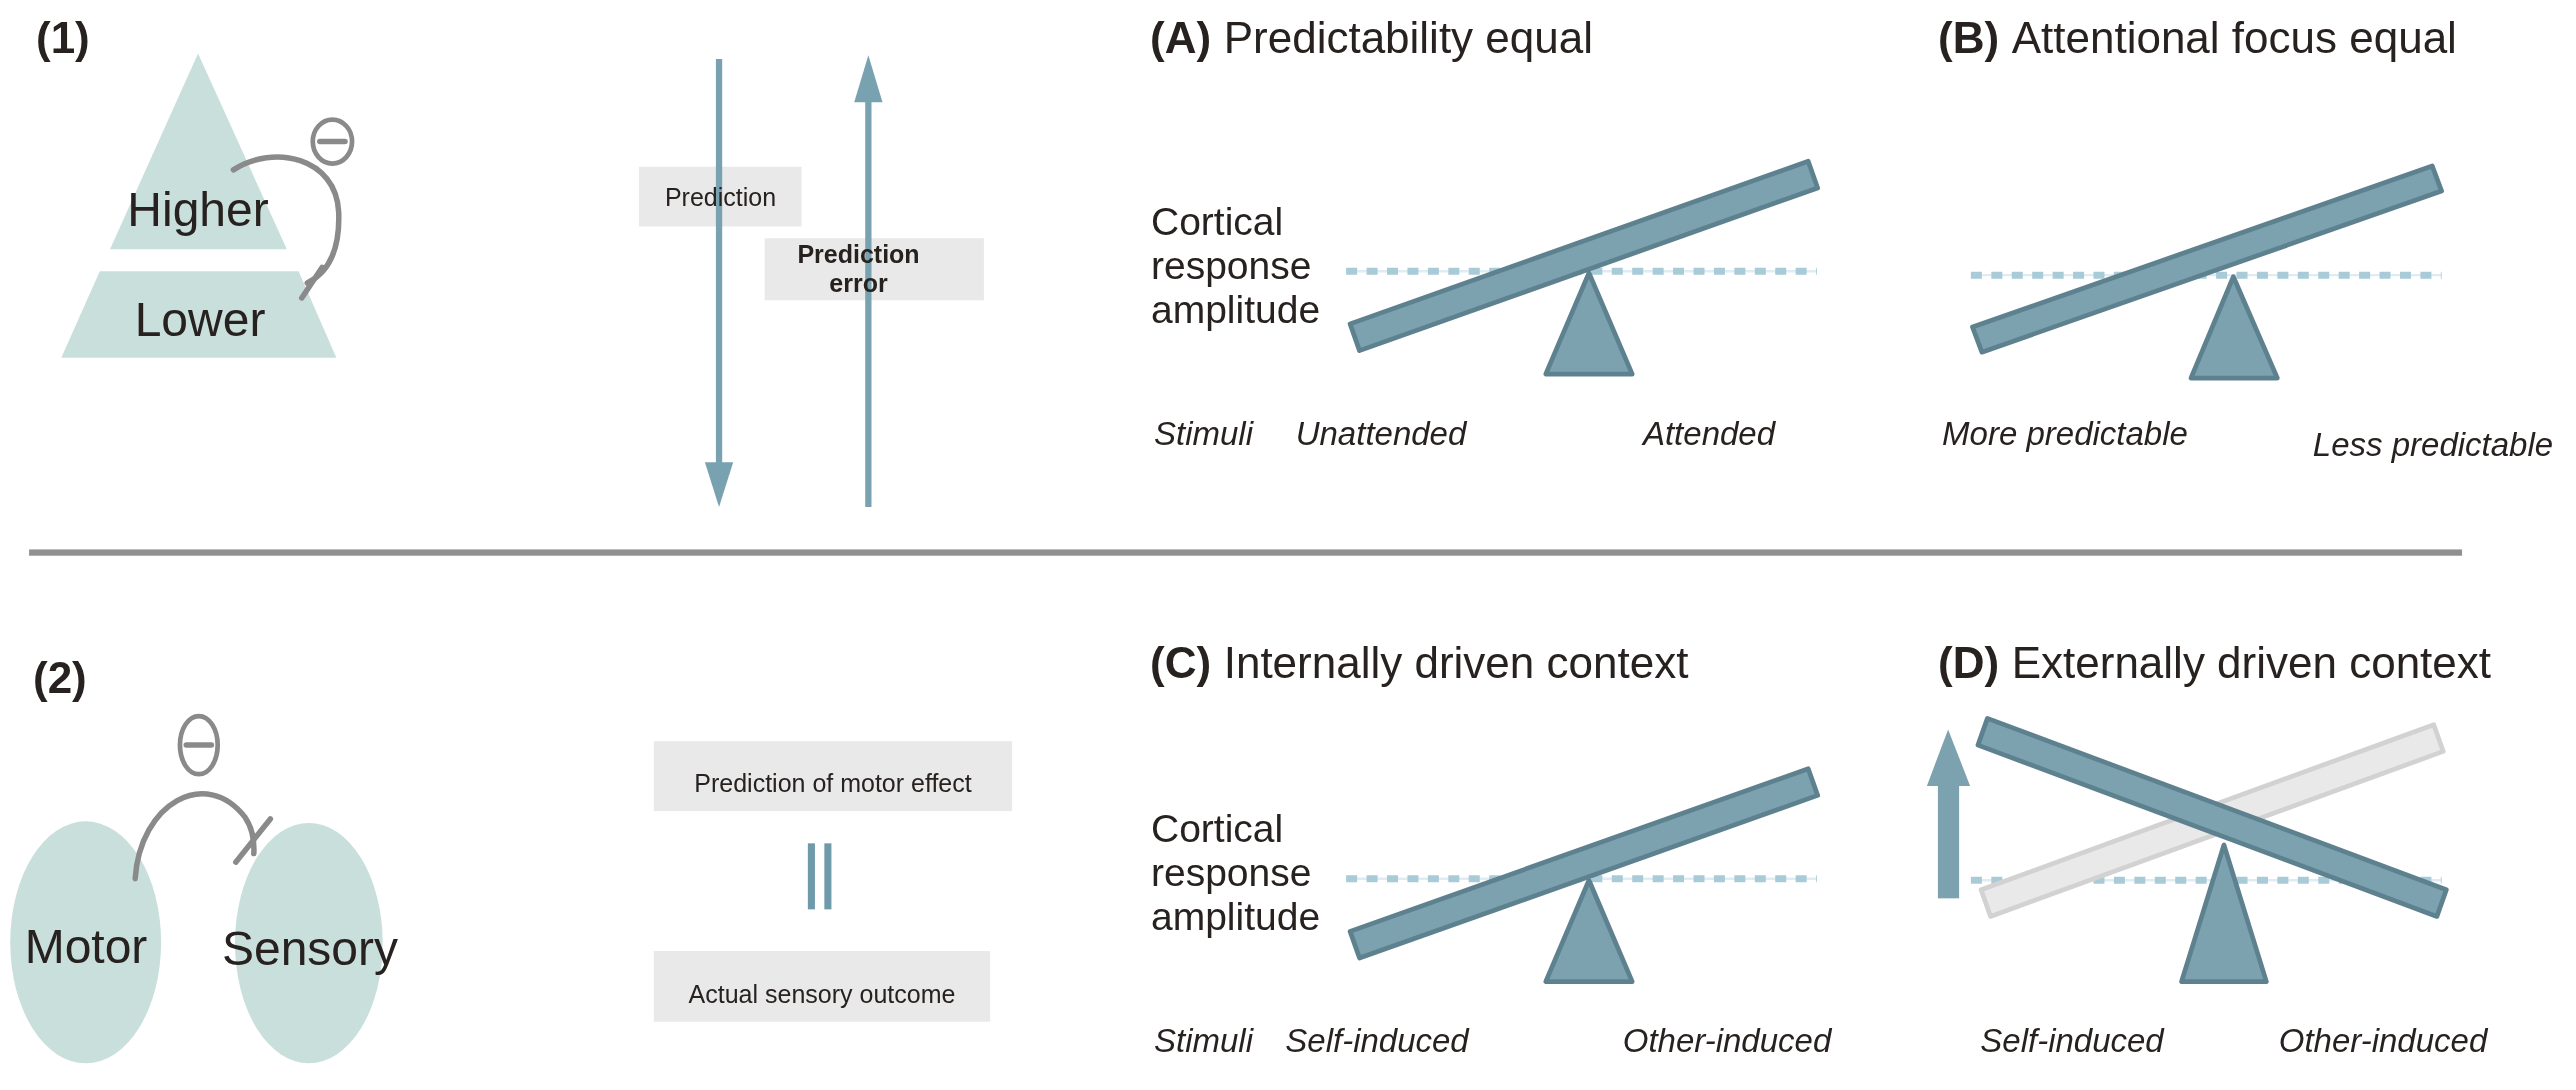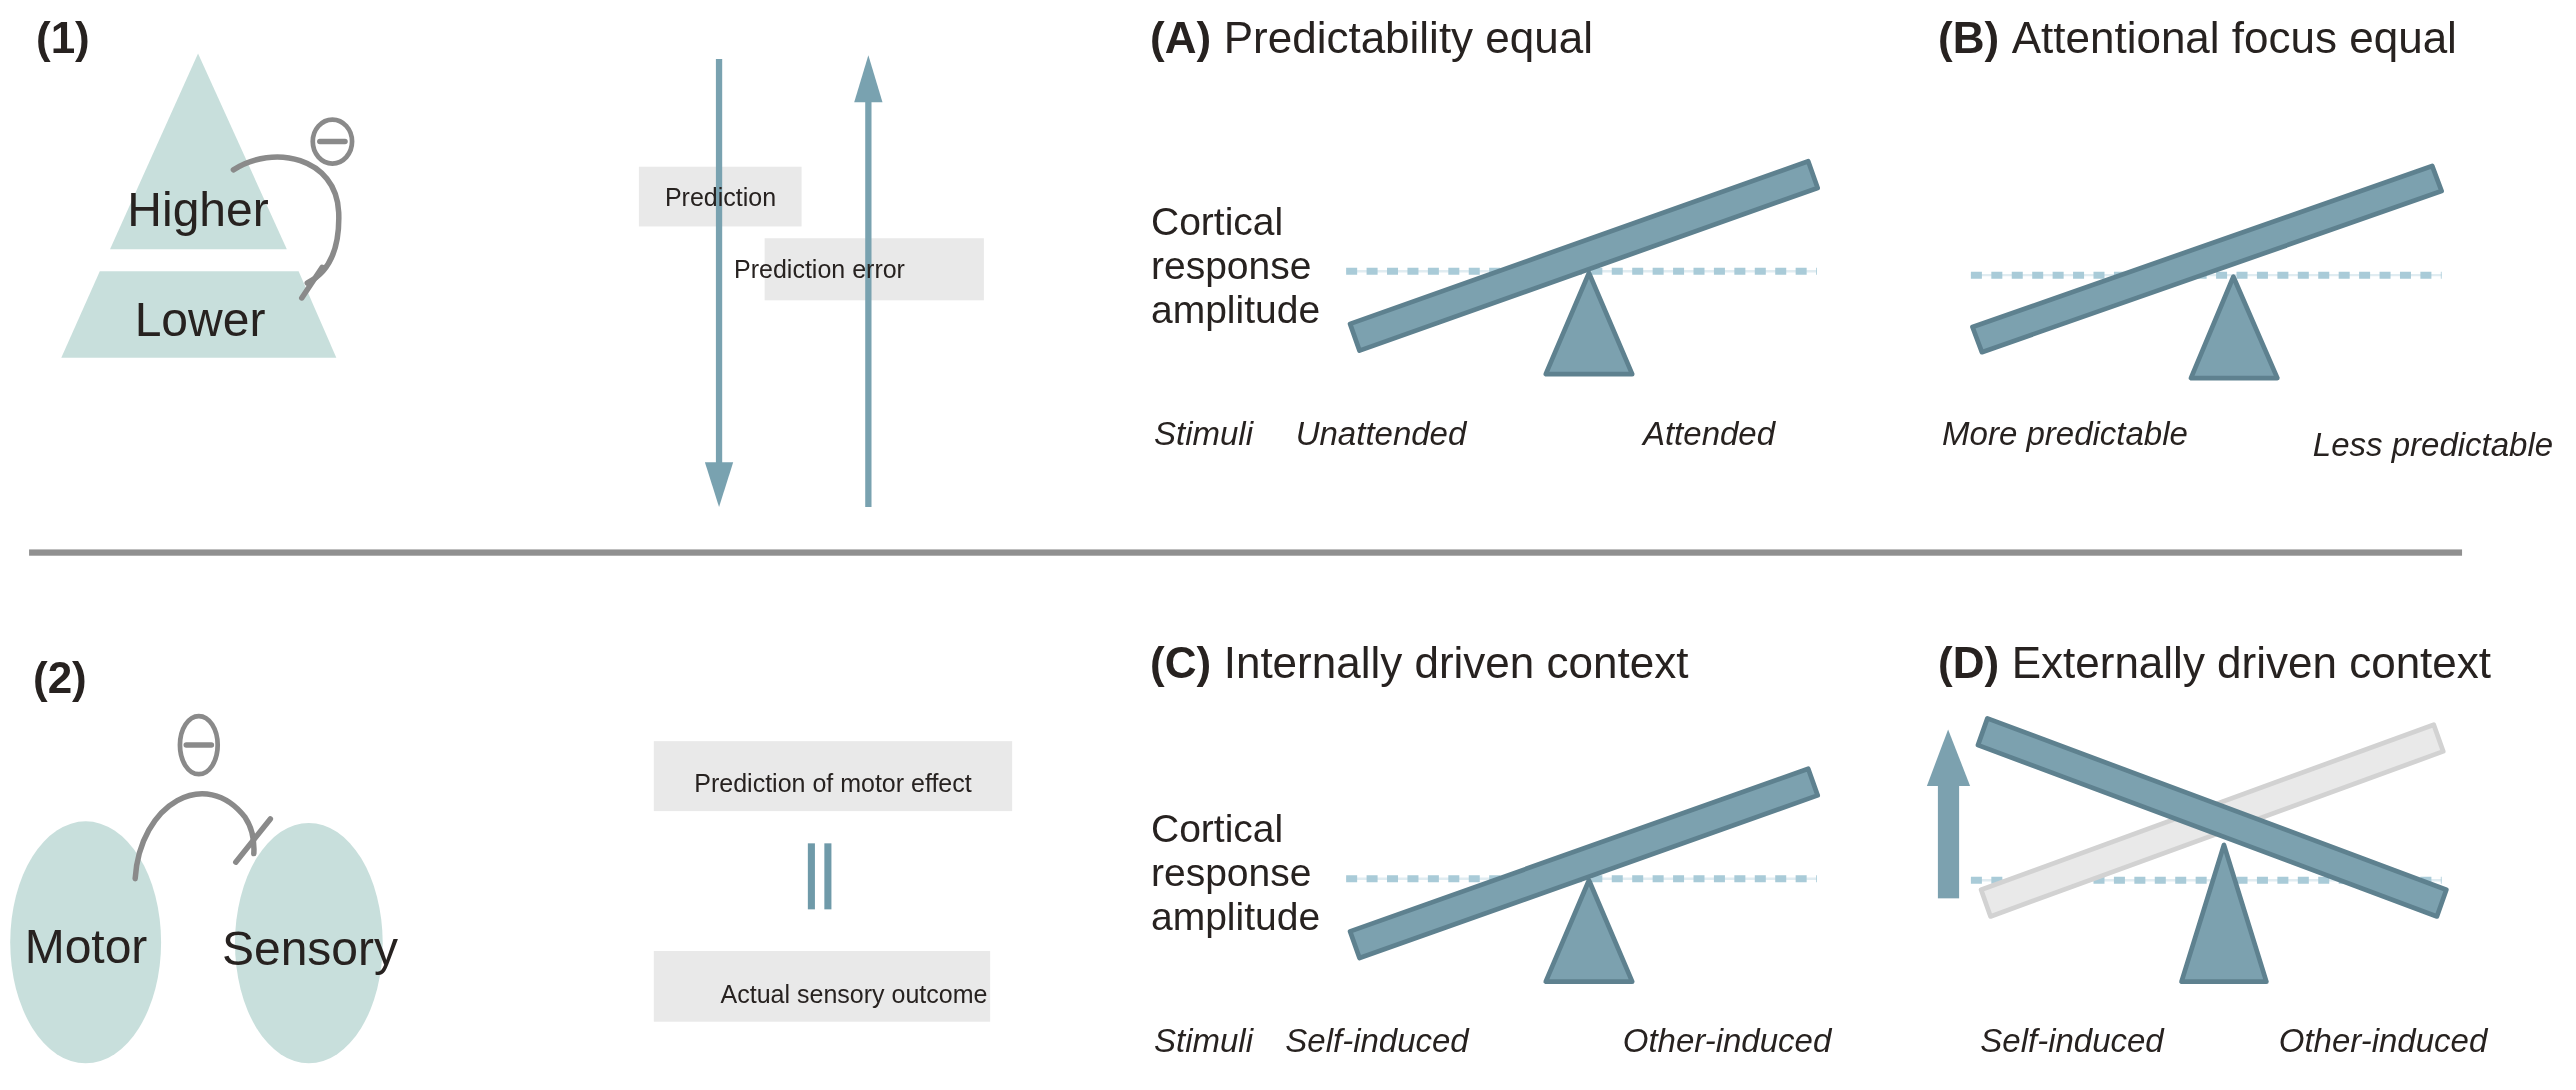--- a/index.html
+++ b/index.html
@@ -16,37 +16,37 @@
   .nodelabel { font-size:48px;text-align:center; }
   .small { font-size:33px;font-style:italic; }
   .yaxis { font-size:39px; line-height:44px; width:169px; }
   .boxlabel { display:flex; align-items:center; justify-content:center; font-size:25px; text-align:center; }
 
   
   #lbl-s1        { left:36px;  top:12.6px; }
   #lbl-higher    { left:198px; top:182px; }
   #lbl-lower     { left:200px; top:292px; }
   #lbl-prediction{ left:639px; top:167px; width:163px; height:60px; }
-  #lbl-prederror { left:727px; top:238px; width:185px; height:62px; }
+  #lbl-prederror { left:766px; top:238px; width:185px; height:62px;font-weight:bold; }
   
   #title-a   { left:1150px; top:12.6px; }
   #yaxis-a   { left:1151px; top:200px; }
   #xaxis-a   { left:1154px; top:415px; }
   #lbl-a-left  { left:1381px; top:415px; }
   #lbl-a-right { left:1709px; top:415px; }
   
   #title-b   { left:1938px; top:12.6px; }
   #lbl-b-left  { left:2065px; top:415px; }
   #lbl-b-right { left:2433px; top:394px;margin-top:32px; }
   
   #lbl-s2      { left:33px;  top:653px; }
   #lbl-motor   { left:86px; top:919px; }
   #lbl-sensory { left:310px; top:921px; }
   #lbl-predmotor { left:654px; top:741px;  width:358px; height:85px; }
-  #lbl-actual    { left:654px; top:951px; width:336px; height:86px;padding-left:32px; }
+  #lbl-actual    { left:654px; top:951px; width:336px; height:86px; }
   
   #title-c   { left:1150px; top:638px; }
   #yaxis-c   { left:1151px; top:807px; }
   #xaxis-c   { left:1154px; top:1022px; }
   #lbl-c-left  { left:1377px; top:1022px; }
   #lbl-c-right { left:1727px; top:1022px; }
   
   #title-d   { left:1938px; top:638px; }
   #lbl-d-left  { left:2072px; top:1022px; }
   #lbl-d-right { left:2383px; top:1022px; }

